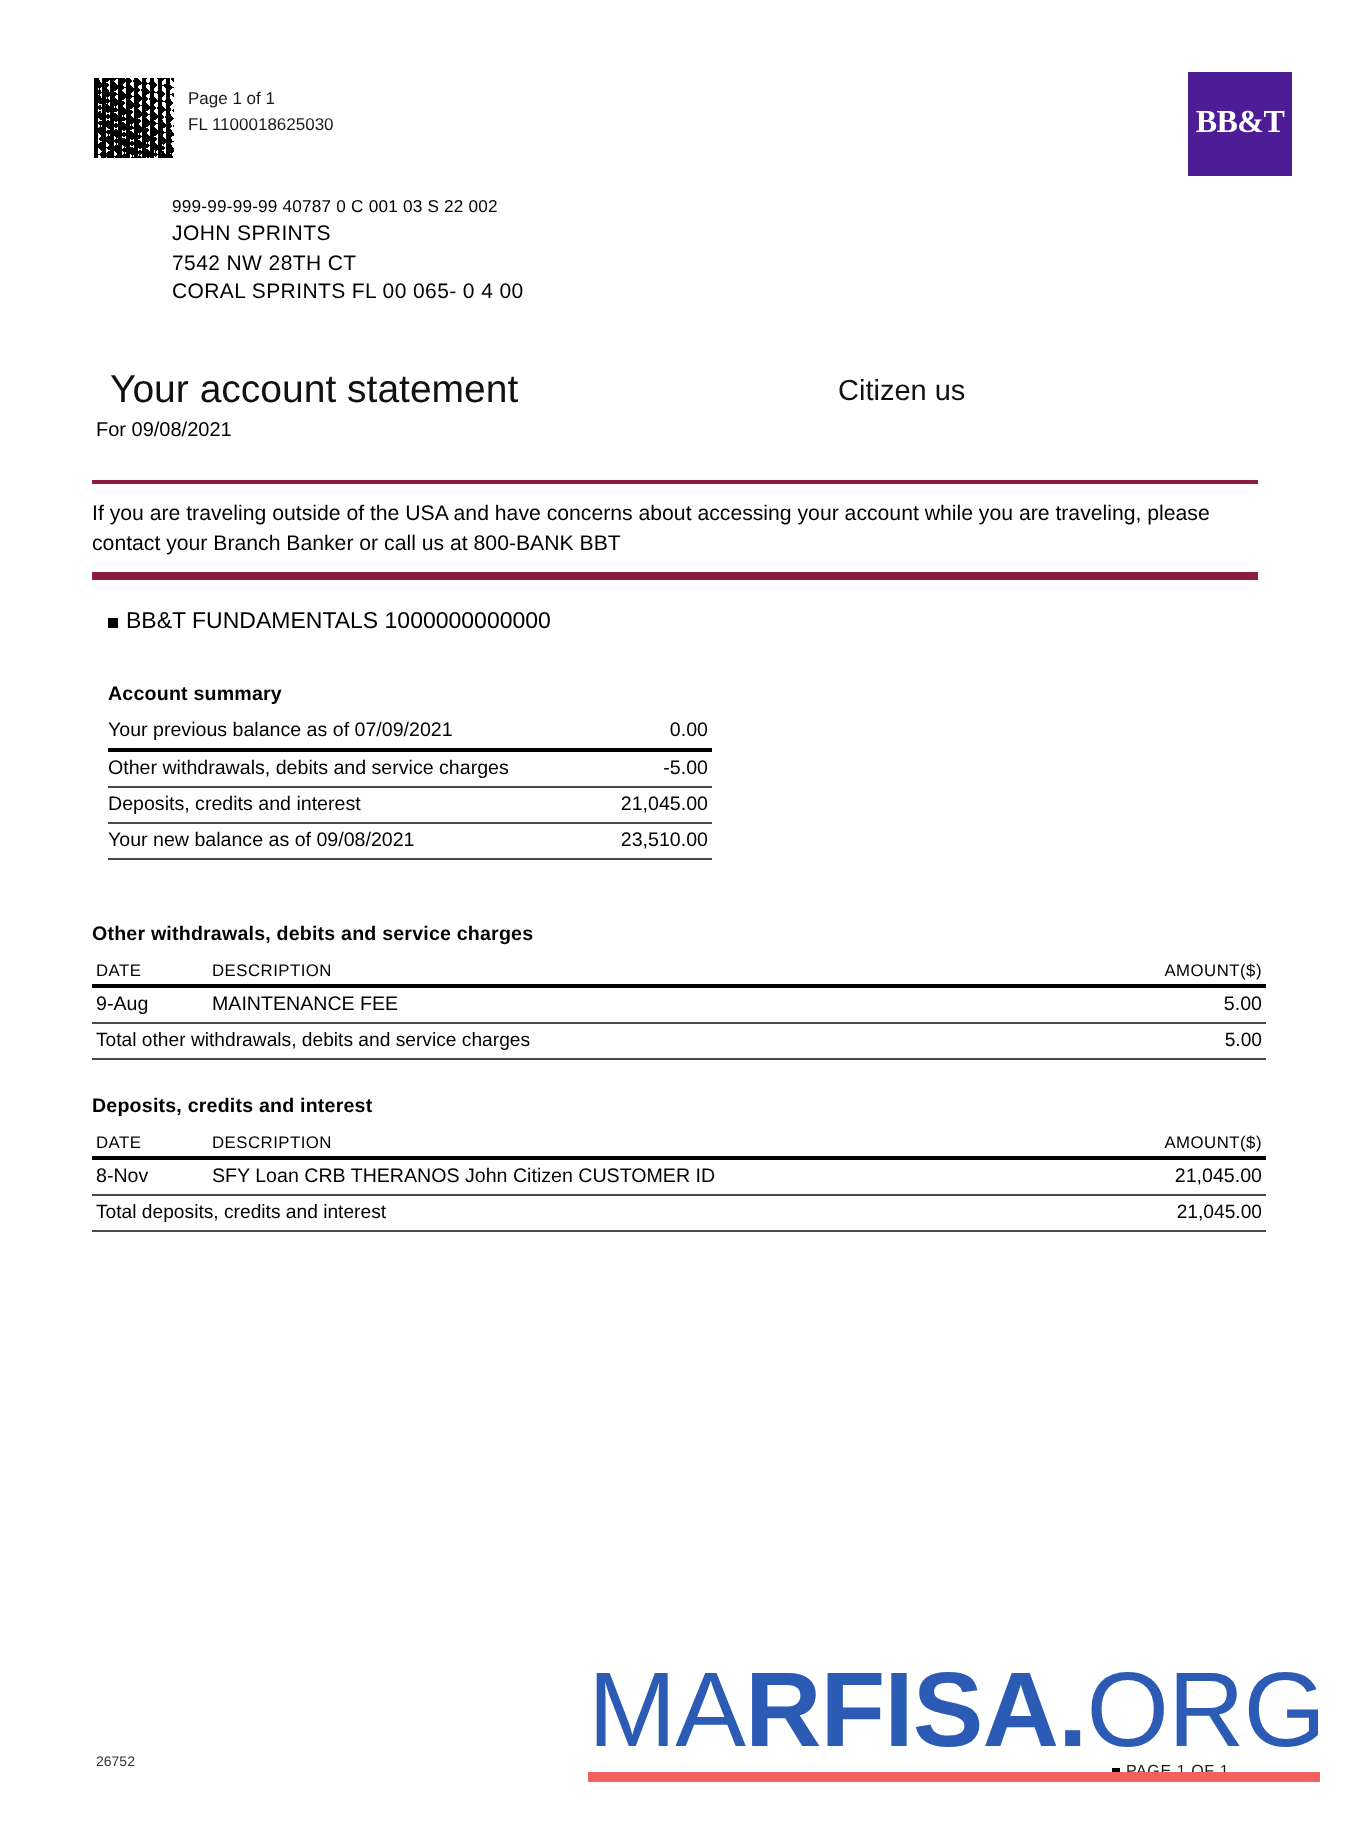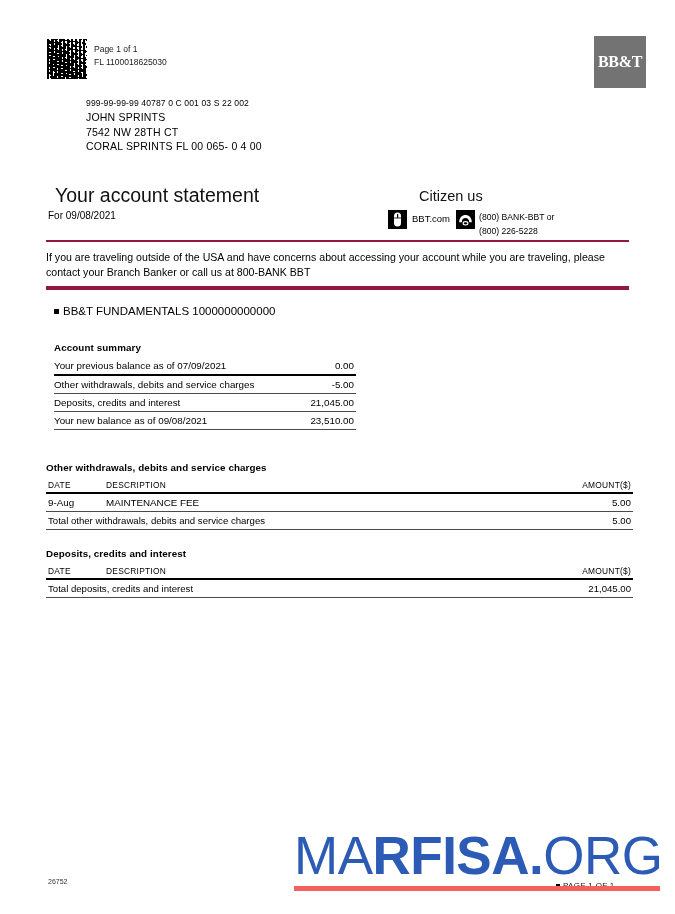--- a/index.html
+++ b/index.html
@@ -51,21 +51,21 @@
     font-size: 8.5px;
     line-height: 12.5px;
     color: #1a1a1a;
   }
   .logo {
     position: absolute;
     right: 0;
     top: 0;
     width: 52px;
     height: 52px;
-    background: #737373;
+    background: #4c1d95;
     display: flex;
     align-items: center;
     justify-content: center;
   }
   .logo span {
     font-family: "Liberation Serif", serif;
     font-weight: bold;
     font-size: 16px;
     color: #ffffff;
     letter-spacing: -0.3px;
@@ -285,40 +285,20 @@
     <div class="acct-line">999-99-99-99  40787  0  C  001  03  S    22  002</div>
     <div>JOHN SPRINTS</div>
     <div>7542  NW 28TH  CT</div>
     <div>CORAL   SPRINTS  FL 00 065- 0 4 00</div>
   </div>
 
   <div class="stmt-title">Your account statement</div>
   <div class="stmt-date">For 09/08/2021</div>
 
   <div class="contact-head">Citizen us</div>
-  <div class="contact-row">
-    <span class="icon-box">
-      <svg width="13" height="15" viewBox="0 0 13 15" aria-hidden="true">
-        <rect x="3" y="0.5" width="7" height="14" rx="3.5" fill="#ffffff"></rect>
-        <rect x="6" y="2" width="1.2" height="4" fill="#000000"></rect>
-        <path d="M3 6 h7" stroke="#000000" stroke-width="0.8"></path>
-      </svg>
-    </span>
-    <span class="contact-text">BBT.com</span>
-    <span class="icon-box" style="margin-left:6px;">
-      <svg width="15" height="13" viewBox="0 0 15 13" aria-hidden="true">
-        <path d="M1.2 9.2 C1.2 4.6 4.2 2 7.5 2 C10.8 2 13.8 4.6 13.8 9.2 L11.2 9.2 C11.2 6.6 9.6 5.1 7.5 5.1 C5.4 5.1 3.8 6.6 3.8 9.2 Z" fill="#ffffff"></path>
-        <ellipse cx="7.5" cy="10.3" rx="2.4" ry="1.7" fill="none" stroke="#ffffff" stroke-width="1.1"></ellipse>
-      </svg>
-    </span>
-    <span style="display:inline-block;">
-      <div class="contact-phone">(800) BANK-BBT or</div>
-      <div class="contact-phone">(800) 226-5228</div>
-    </span>
-  </div>
 
   <div class="rule-crimson rule-thin"></div>
   <div class="travel-note">If you are traveling outside of the USA and have concerns about accessing your account while you are traveling, please contact your Branch Banker or call us at 800-BANK BBT</div>
   <div class="rule-crimson rule-thick"></div>
 
   <div class="acct-id">
     <span class="bullet"></span>
     <span>BB&amp;T FUNDAMENTALS 1000000000000</span>
   </div>
 
@@ -370,20 +350,25 @@
 
   <div class="txn txn-deposits">
     <div class="sec-title">Deposits, credits and interest</div>
     <table class="t">
       <tbody>
         <tr class="hdr ln-thick">
           <td class="c-date">DATE</td>
           <td class="c-desc">DESCRIPTION</td>
           <td class="c-amt">AMOUNT($)</td>
         </tr>
+        <tr class="ln-thin">
+          <td class="c-date">8-Nov</td>
+          <td class="c-desc">SFY Loan CRB THERANOS John Citizen CUSTOMER ID</td>
+          <td class="c-amt">21,045.00</td>
+        </tr>
         <tr class="total ln-thin">
           <td class="c-date" colspan="2">Total deposits, credits and interest</td>
           <td class="c-amt">21,045.00</td>
         </tr>
       </tbody>
     </table>
   </div>
 
   <div class="footer-num">26752</div>
   <div class="footer-page">

